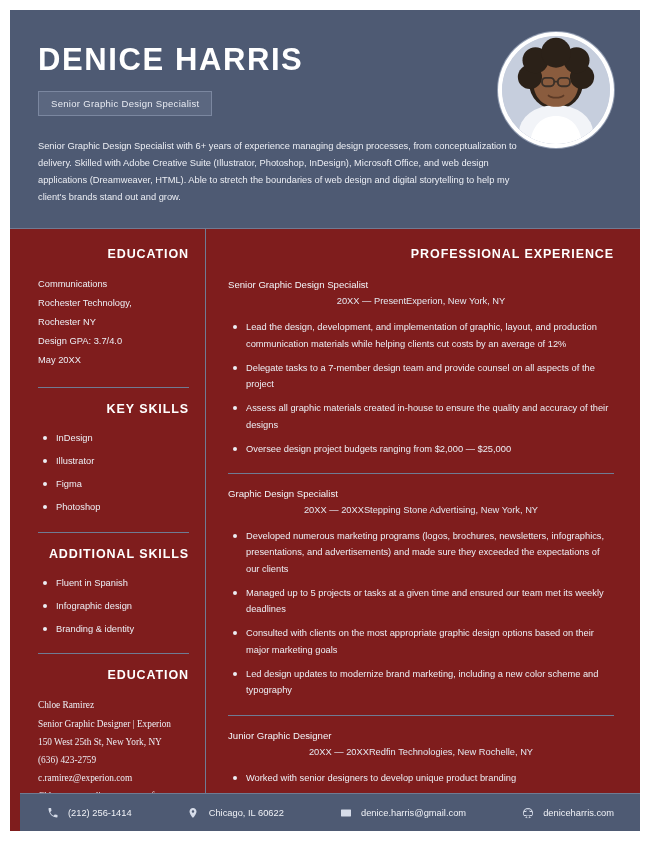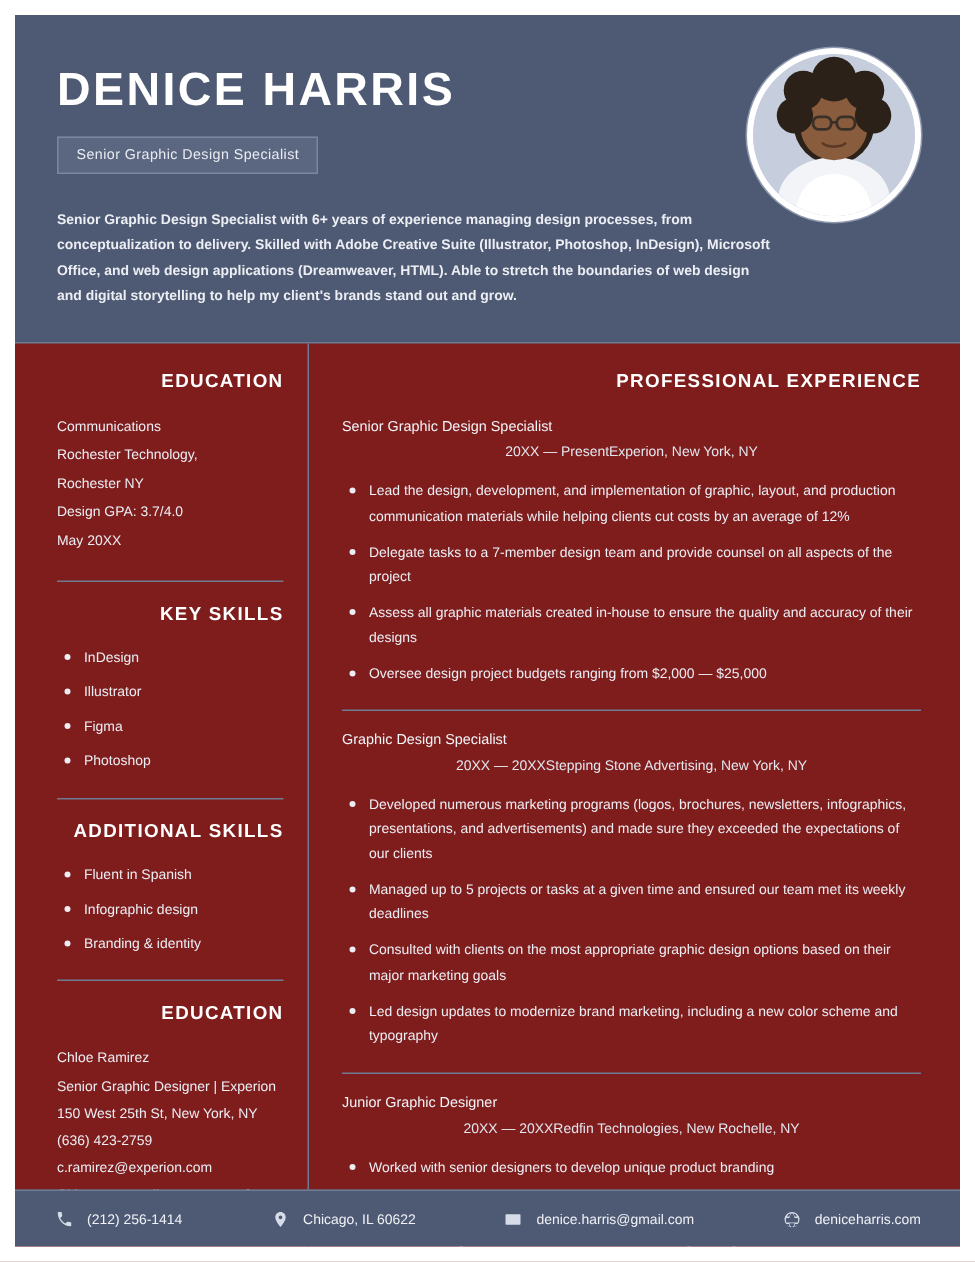--- a/index.html
+++ b/index.html
@@ -52,21 +52,20 @@
     font-size: 9.5px;
     padding: 6px 12px;
     letter-spacing: 0.3px;
   }
   .summary {
     margin-top: 22px;
     font-size: 9.3px;
     line-height: 1.85;
     color: #eceef4;
     max-width: 480px;
-    font-weight: bold;
   }
   .avatar-wrap {
     position: absolute;
     top: 22px;
     right: 26px;
     width: 116px;
     height: 116px;
     border-radius: 50%;
     background: #ffffff;
     padding: 4px;
@@ -144,20 +143,21 @@
     width: 4px;
     height: 4px;
     border-radius: 50%;
     background: #eceef4;
   }
 
   .ref-line {
     font-size: 9.3px;
     line-height: 1.95;
     color: #eceef4;
+    font-family: Liberation Serif, serif;
   }
 
   
   .job { margin-bottom: 16px; }
   .job-role {
     font-size: 9.6px;
     color: #f2f4f8;
     margin-bottom: 6px;
   }
   .job-meta {
@@ -176,21 +176,21 @@
   }
 
   
   .footer {
     border-top: 1px solid #6f7b93;
     display: flex;
     align-items: center;
     justify-content: space-between;
     padding: 12px 26px;
     position: absolute;
-    left: 0;
+    left: 10px;
     right: 0;
     bottom: 0;
     background: #4e5a73;
   }
   .contact {
     display: flex;
     align-items: center;
     gap: 9px;
     font-size: 9.3px;
     color: #f0f2f7;

